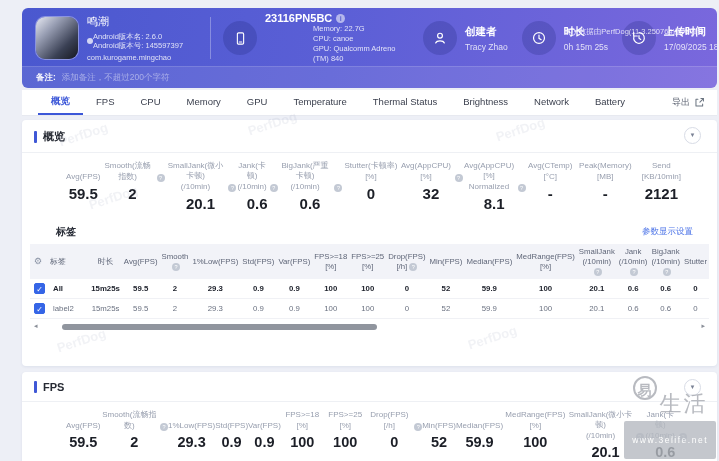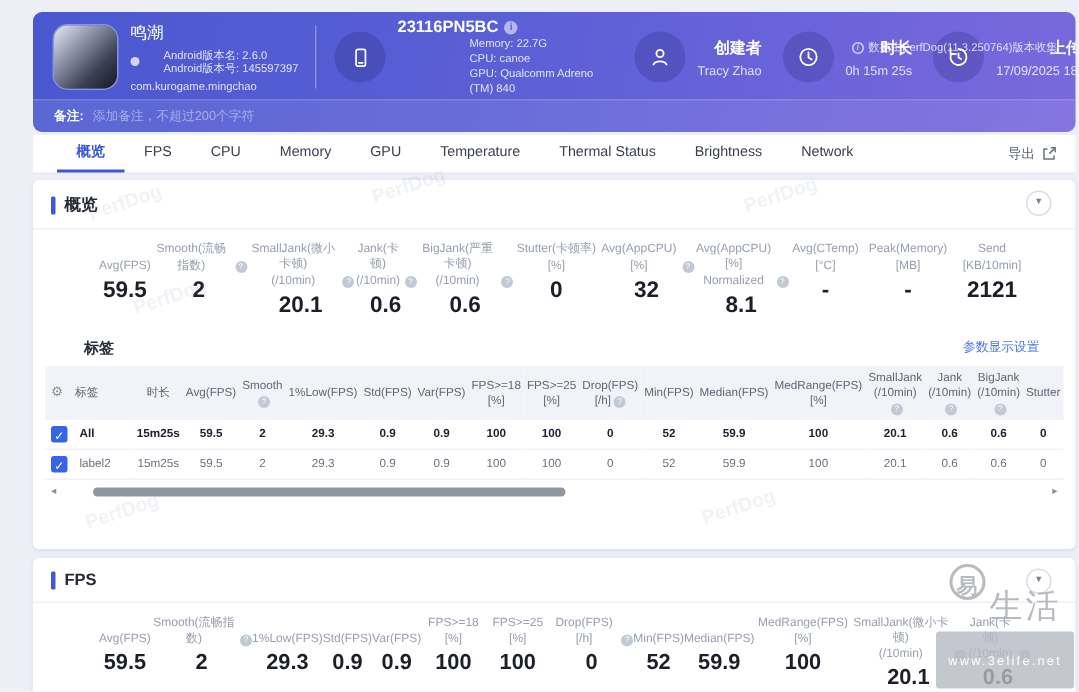--- a/index.html
+++ b/index.html
@@ -15,36 +15,36 @@
     display:flex; align-items:center; gap:3px; }
   .note-i { display:inline-block; width:8px; height:8px; border-radius:50%; border:1px solid rgba(255,255,255,.7);
     font-size:6px; line-height:7px; text-align:center; font-style:italic; }
   .hdr-main { display:flex; align-items:center; height:58px; padding:2px 10px 0 14px; }
   .app-block { display:flex; align-items:center; width:172px; flex:none; }
   .app-icon { width:42px; height:42px; border-radius:9px; flex:none;
     background:linear-gradient(135deg,#e8eaf2 0%,#9aa0b5 30%,#3a4054 70%,#16181f 100%);
     box-shadow:0 0 0 1px rgba(255,255,255,.35); }
   .app-text { margin-left:9px; min-width:0; }
   .app-name { font-size:11px; font-weight:normal; }
-  .app-ver { display:flex; align-items:center; gap:16px; margin-top:3px; }
+  .app-ver { display:flex; align-items:center; gap:0; margin-top:3px; }
   .android-dot { width:6px; height:6px; border-radius:50%; background:rgba(255,255,255,.75); flex:none; }
   .app-ver .lines div { font-size:7.5px; color:rgba(255,255,255,.82); line-height:9px; }
   .app-pkg { font-size:7.5px; color:rgba(255,255,255,.82); margin-top:3px; }
   .vdiv { width:1px; height:42px; background:rgba(255,255,255,.3); margin:0 12px 0 2px; flex:none; }
   .circle-ic { width:34px; height:34px; border-radius:50%; background:rgba(22,30,110,.22);
     display:flex; align-items:center; justify-content:center; flex:none; }
   .dev-block { display:flex; align-items:center; width:186px; flex:none;justify-content:flex-end; }
   .dev-text { margin-left:8px; }
   .dev-model { font-size:11px; font-weight:bold; display:flex; align-items:center; gap:4px; }
   .info-w { display:inline-block; width:9px; height:9px; border-radius:50%; background:rgba(255,255,255,.55);
     color:#5b63d0; font-size:7px; line-height:9px; text-align:center; font-weight:bold; }
   .dev-line { font-size:7.5px; color:rgba(255,255,255,.82); line-height:10px;padding-left:48px; }
   .meta-block { display:flex; align-items:center; margin-left:14px; flex:none; }
   .meta-text { margin-left:8px; }
-  .meta-label { font-size:10.5px; font-weight:bold;text-align:right; }
+  .meta-label { font-size:10.5px; font-weight:bold; }
   .meta-value { font-size:8.5px; color:rgba(255,255,255,.8); margin-top:3px; }
   .hdr-remark { position:absolute; left:0; right:0; bottom:0; height:22px;
     background:rgba(255,255,255,.09); border-top:1px solid rgba(255,255,255,.14);
     display:flex; align-items:center; padding-left:14px; font-size:8.5px; cursor:text; }
   .rm-label { font-weight:bold; color:rgba(255,255,255,.95); }
   .rm-text { color:rgba(255,255,255,.45); margin-left:6px; }
 
   
   .tabsbar { position:absolute; left:22px; right:2px; top:90px; height:26px; background:#fff;
     border-bottom:1px solid #e7e9f0; display:flex; align-items:stretch; }
@@ -225,20 +225,23 @@
         </div>
         <div class="tab">
           <span>Thermal Status</span>
         </div>
         <div class="tab">
           <span>Brightness</span>
         </div>
         <div class="tab">
           <span>Network</span>
         </div>
+        <div class="tab">
+          <span>Battery</span>
+        </div>
       </div>
     <div class="export">
       <span>导出</span>
       <svg width="11" height="11" viewBox="0 0 14 14" fill="none" stroke="#6b7480" stroke-width="1.3" stroke-linecap="round" stroke-linejoin="round">
         <path d="M5 3H2.5v8.5H11V9"></path>
           <path d="M7.5 6.5 12 2"></path>
           <path d="M8.8 2H12v3.2"></path>
       </svg>
     </div>
   </div>

